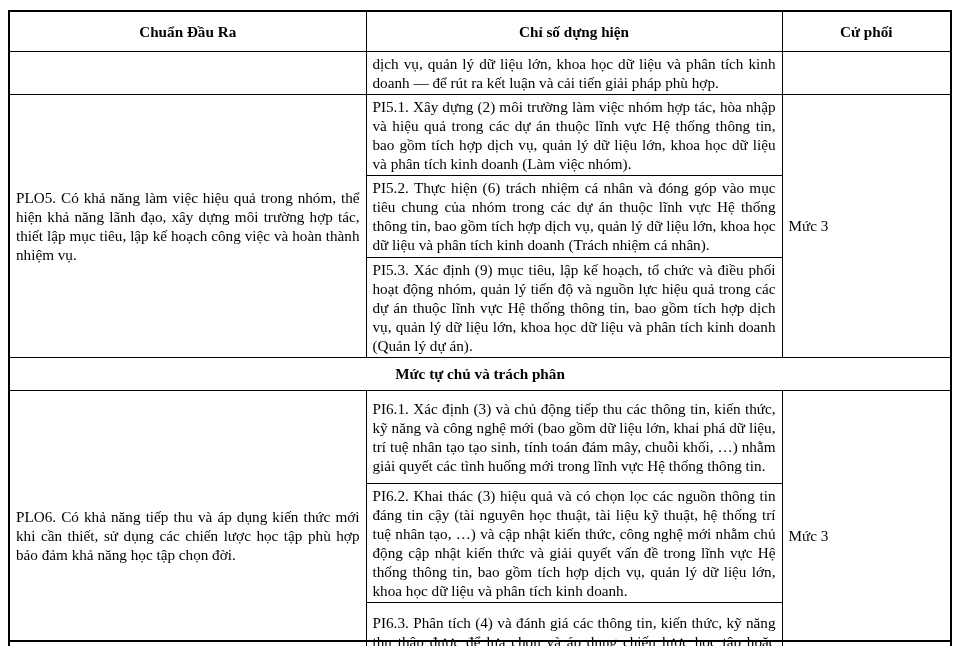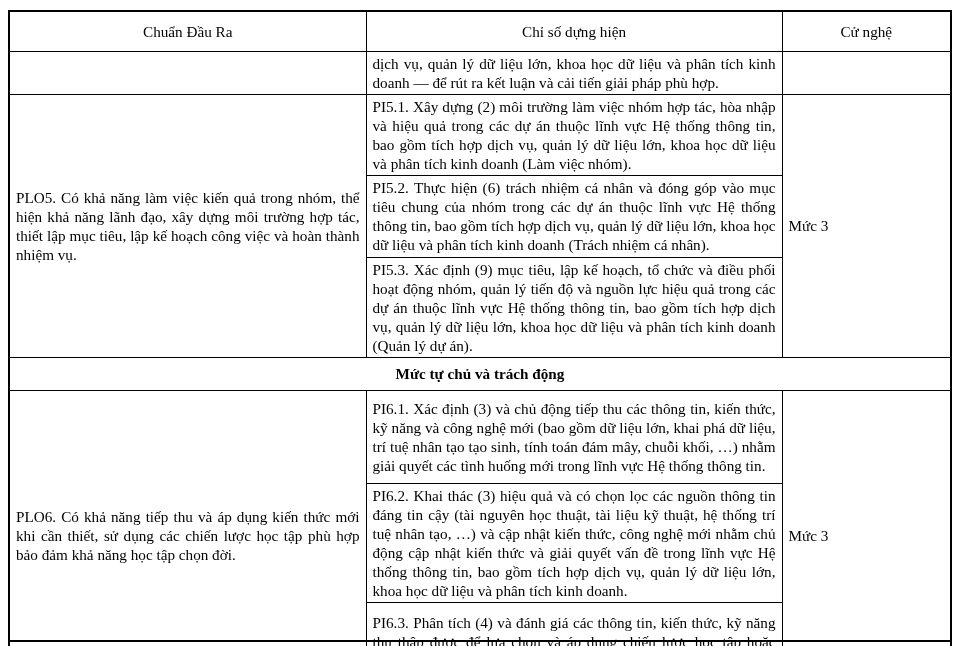--- a/index.html
+++ b/index.html
@@ -32,21 +32,21 @@
   table.outcomes th,
   table.outcomes td {
     border: 1px solid #000000;
     padding: 2px 6px;
     font-size: 15.2px;
     line-height: 19px;
     vertical-align: middle;
     overflow: hidden;
   }
   th.col-header {
-    font-weight: normal;
+    font-weight: bold;
     text-align: center;
     height: 40px;
     font-size: 15.6px;
   }
   td.plo-cell {
     text-align: justify;
     vertical-align: middle;
     padding: 2px 8px;
   }
   td.pi-cell {
@@ -89,33 +89,33 @@
     <colgroup>
       <col style="width:357px">
       <col style="width:416px">
       <col style="width:169px">
     </colgroup>
 
     <tbody>
         <tr>
       <th class="col-header">Chuẩn Đầu Ra</th>
       <th class="col-header">Chỉ số dựng hiện</th>
-      <th class="col-header">Cử nghệ</th>
+      <th class="col-header">Cử phối</th>
     </tr>
 
     <tr>
       <td></td>
       <td class="carry-cell">dịch vụ, quản lý dữ liệu lớn, khoa học dữ liệu và phân tích kinh doanh — để rút ra kết luận và cải tiến giải pháp phù hợp.</td>
       <td></td>
     </tr>
 
     <tr>
       <td class="plo-cell" rowspan="3">
         <span class="code">PLO5.</span>
-        <span>Có khả năng làm việc kiến quả trong nhóm, thể hiện khả năng lãnh đạo, xây dựng môi trường hợp tác, thiết lập mục tiêu, lập kế hoạch công việc và hoàn thành nhiệm vụ.</span>
+        <span>Có khả năng làm việc hiệu quả trong nhóm, thể hiện khả năng lãnh đạo, xây dựng môi trường hợp tác, thiết lập mục tiêu, lập kế hoạch công việc và hoàn thành nhiệm vụ.</span>
       </td>
       <td class="pi-cell" style="height:77px">
         <span class="code">PI5.1.</span>
         <span>Xây dựng (2) môi trường làm việc nhóm hợp tác, hòa nhập và hiệu quả trong các dự án thuộc lĩnh vực Hệ thống thông tin, bao gồm tích hợp dịch vụ, quản lý dữ liệu lớn, khoa học dữ liệu và phân tích kinh doanh (Làm việc nhóm).</span>
       </td>
       <td class="level-cell" rowspan="3">Mức 3</td>
     </tr>
     <tr>
       <td class="pi-cell" style="height:82px">
         <span class="code">PI5.2.</span>
@@ -123,21 +123,21 @@
       </td>
     </tr>
     <tr>
       <td class="pi-cell" style="height:92px">
         <span class="code">PI5.3.</span>
         <span>Xác định (9) mục tiêu, lập kế hoạch, tổ chức và điều phối hoạt động nhóm, quản lý tiến độ và nguồn lực hiệu quả trong các dự án thuộc lĩnh vực Hệ thống thông tin, bao gồm tích hợp dịch vụ, quản lý dữ liệu lớn, khoa học dữ liệu và phân tích kinh doanh (Quản lý dự án).</span>
       </td>
     </tr>
 
     <tr>
-      <td class="section-cell" colspan="3">Mức tự chủ và trách động</td>
+      <td class="section-cell" colspan="3">Mức tự chủ và trách phân</td>
     </tr>
 
     <tr>
       <td class="plo-cell" rowspan="3">
         <span class="code">PLO6.</span>
         <span>Có khả năng tiếp thu và áp dụng kiến thức mới khi cần thiết, sử dụng các chiến lược học tập phù hợp bảo đảm khả năng học tập chọn đời.</span>
       </td>
       <td class="pi-cell" style="height:93px">
         <span class="code">PI6.1.</span>
         <span>Xác định (3) và chủ động tiếp thu các thông tin, kiến thức, kỹ năng và công nghệ mới (bao gồm dữ liệu lớn, khai phá dữ liệu, trí tuệ nhân tạo tạo sinh, tính toán đám mây, chuỗi khối, …) nhằm giải quyết các tình huống mới trong lĩnh vực Hệ thống thông tin.</span>

